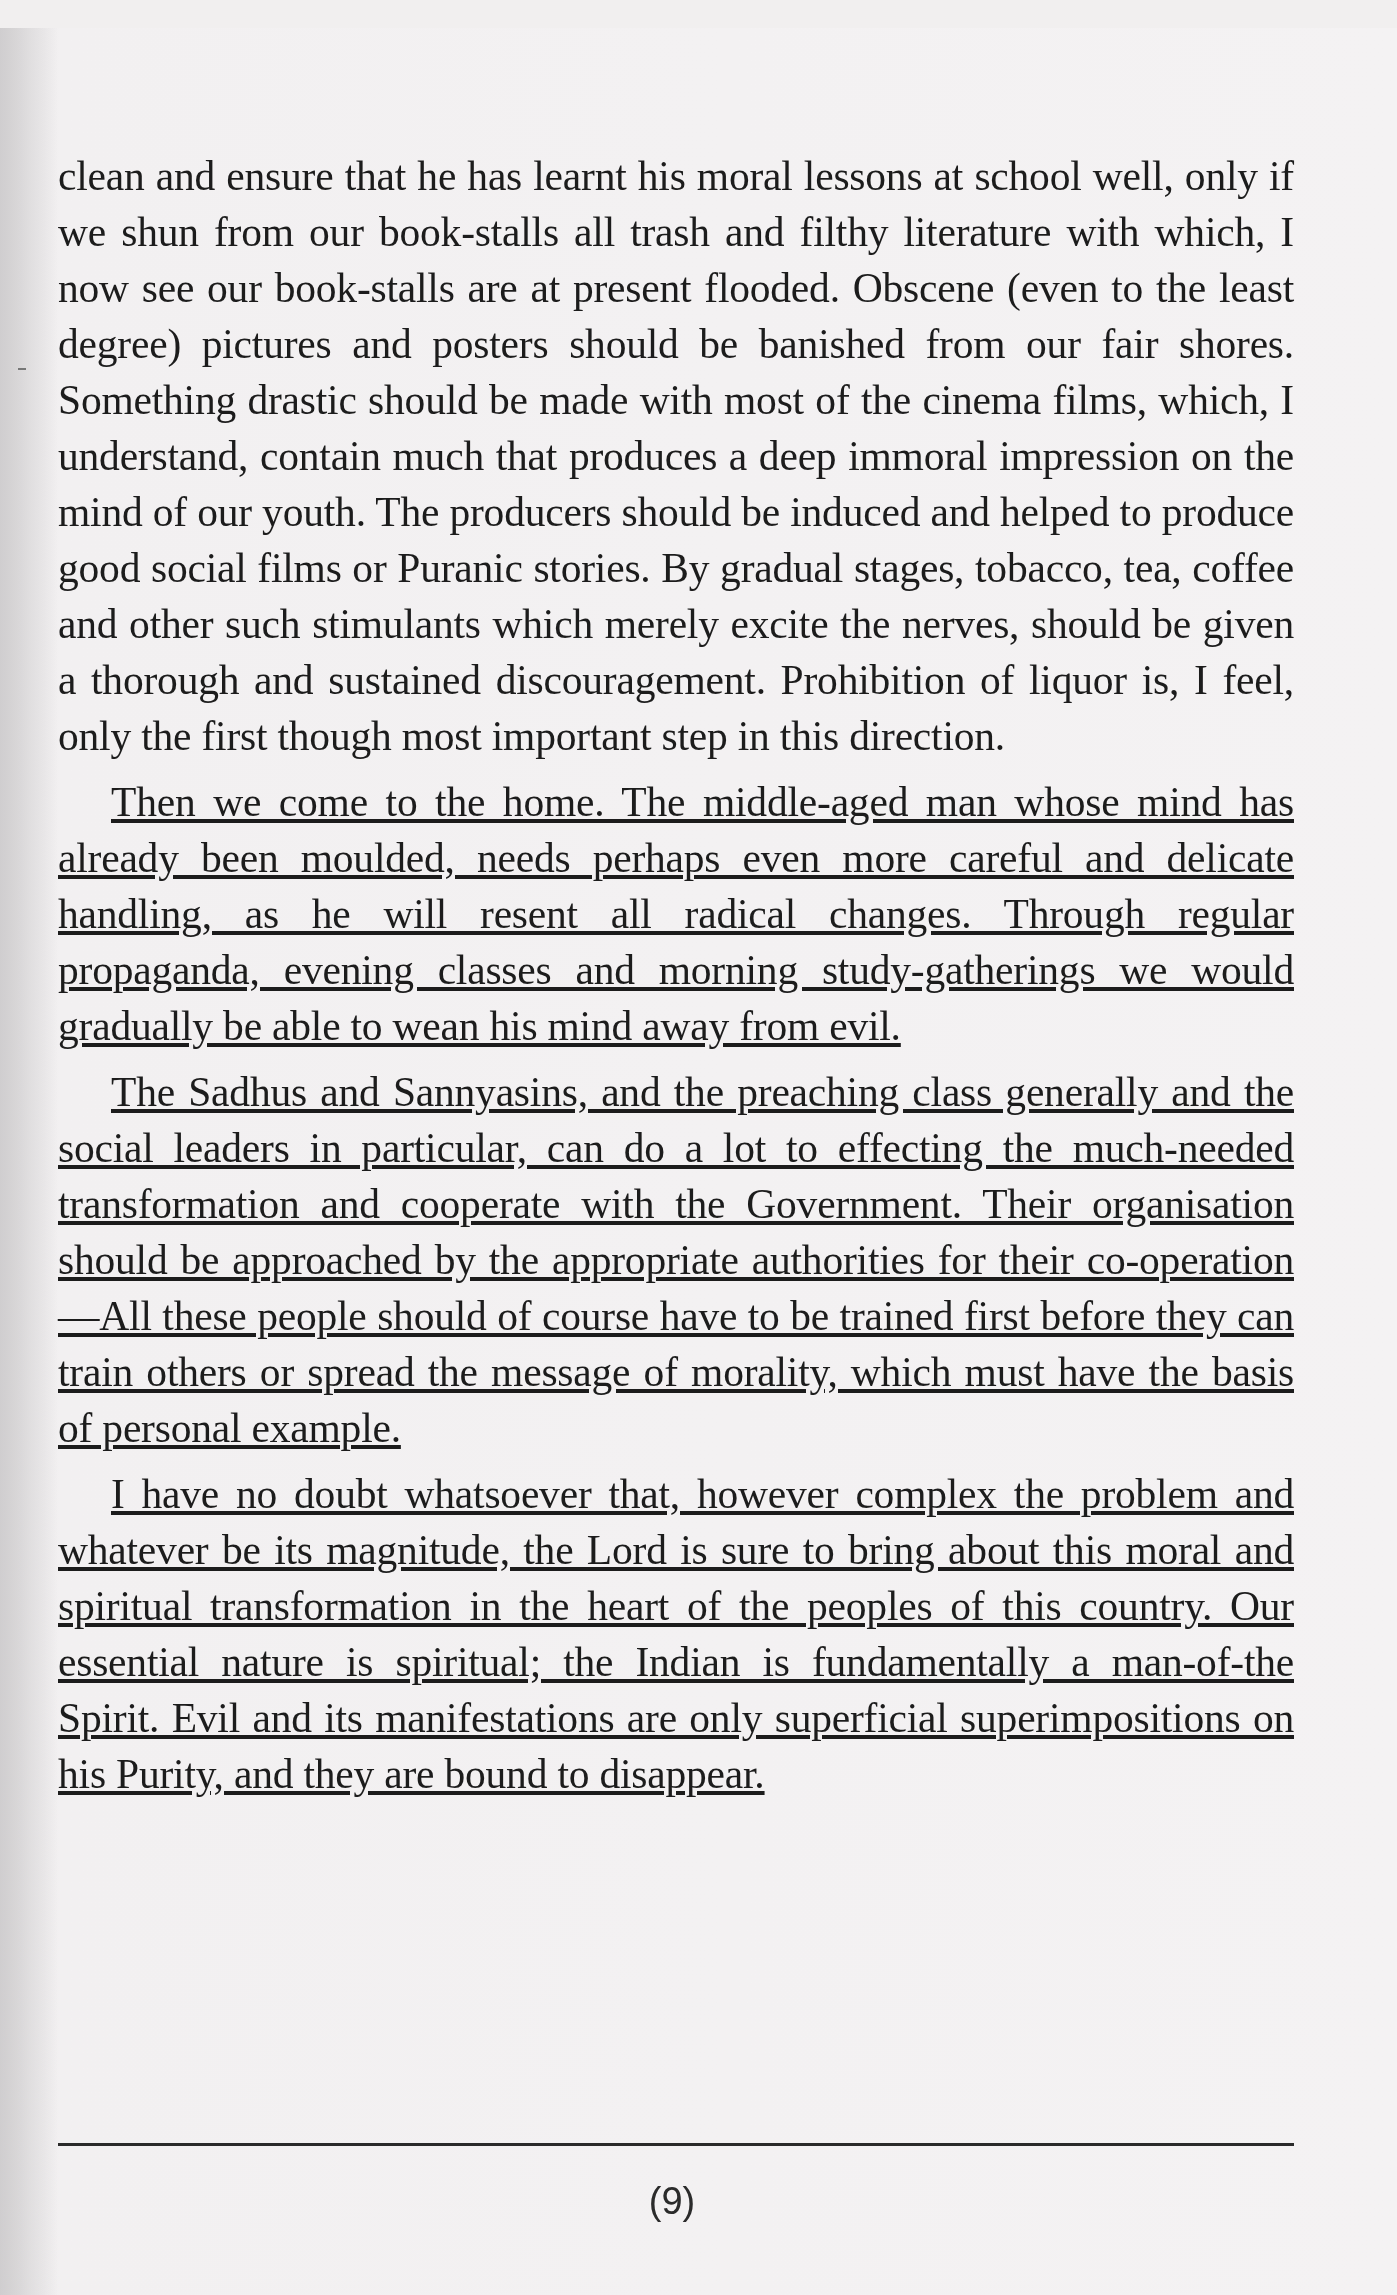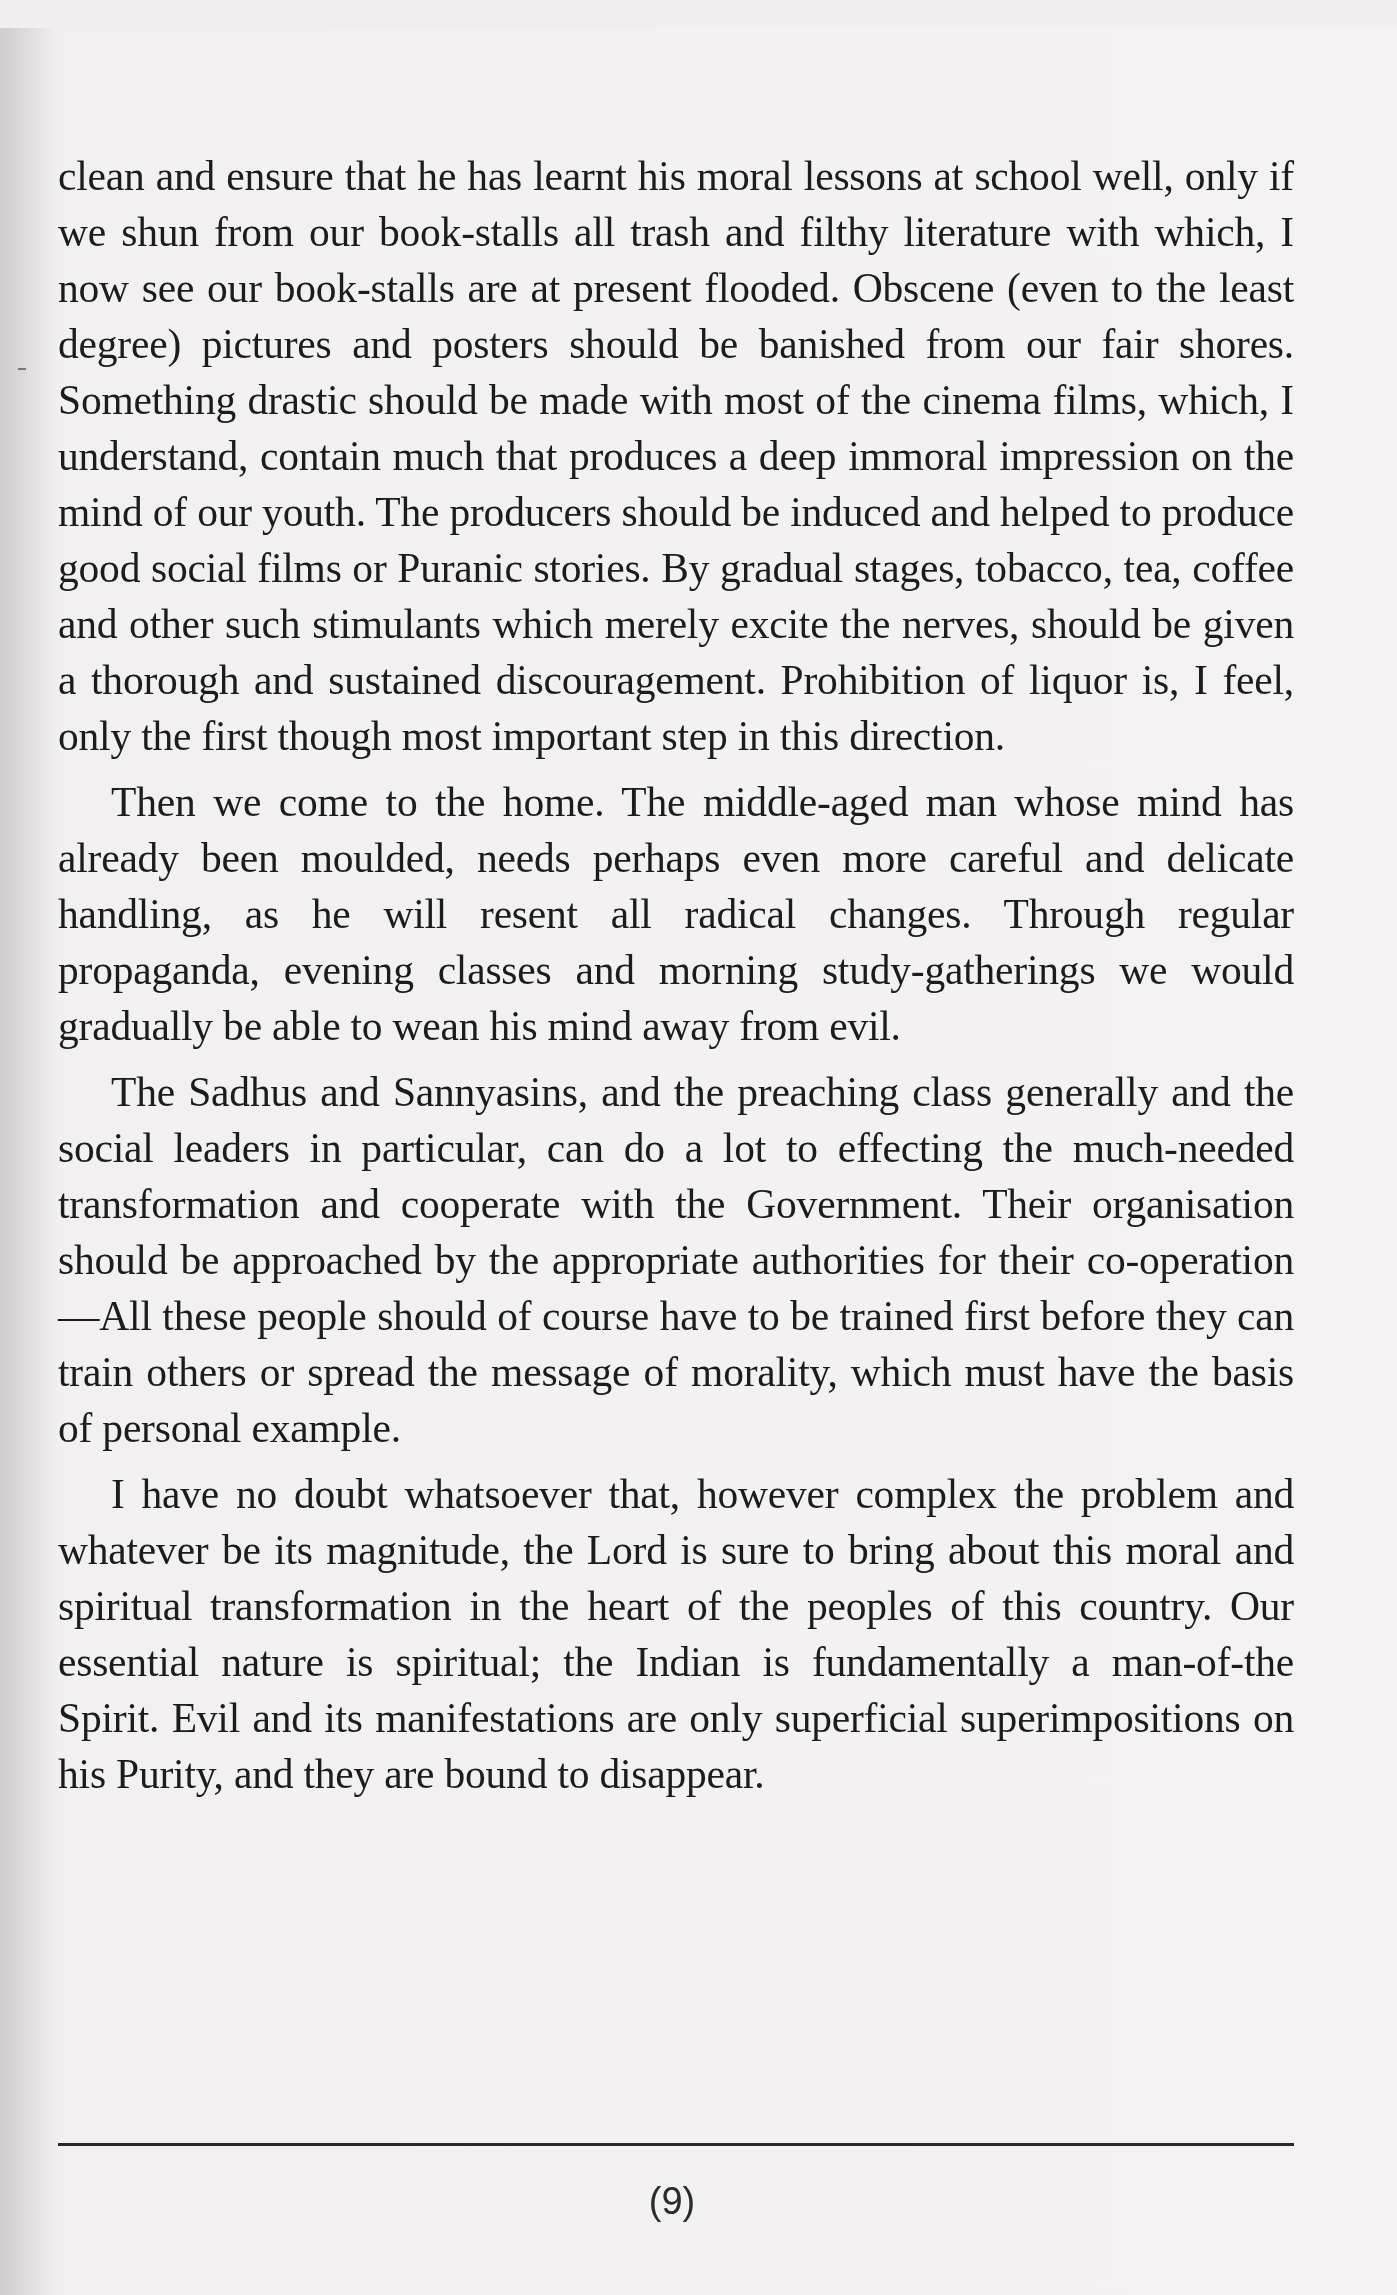--- a/index.html
+++ b/index.html
@@ -34,21 +34,21 @@
     line-height: 56px;
     color: #1c1c1c;
     text-align: justify;
     letter-spacing: -0.2px;
   }
   .para {
     margin: 0 0 10px 0;
     text-align: justify;
     text-align-last: left;
   }
-  .para.indent { text-indent: 53px; }
+  .para.indent { text-indent: 53px; text-decoration: underline; }
   .rule {
     position: absolute;
     left: 58px;
     top: 2115px;
     width: 1236px;
     height: 3px;
     background: #2a2a2a;
   }
   .page-number {
     position: absolute;

